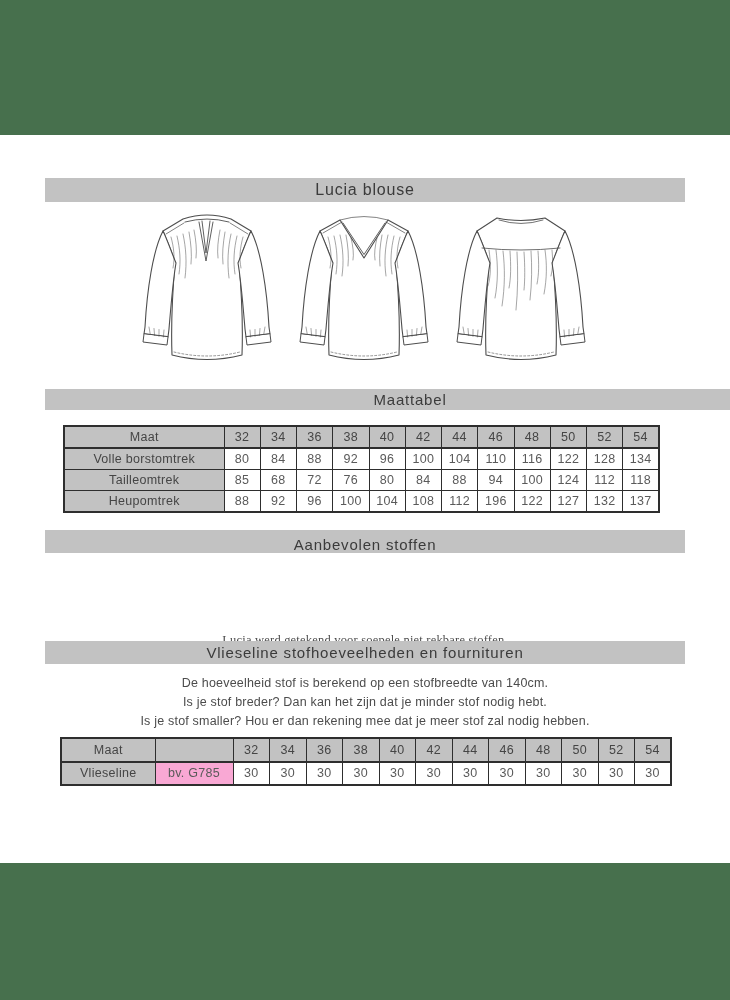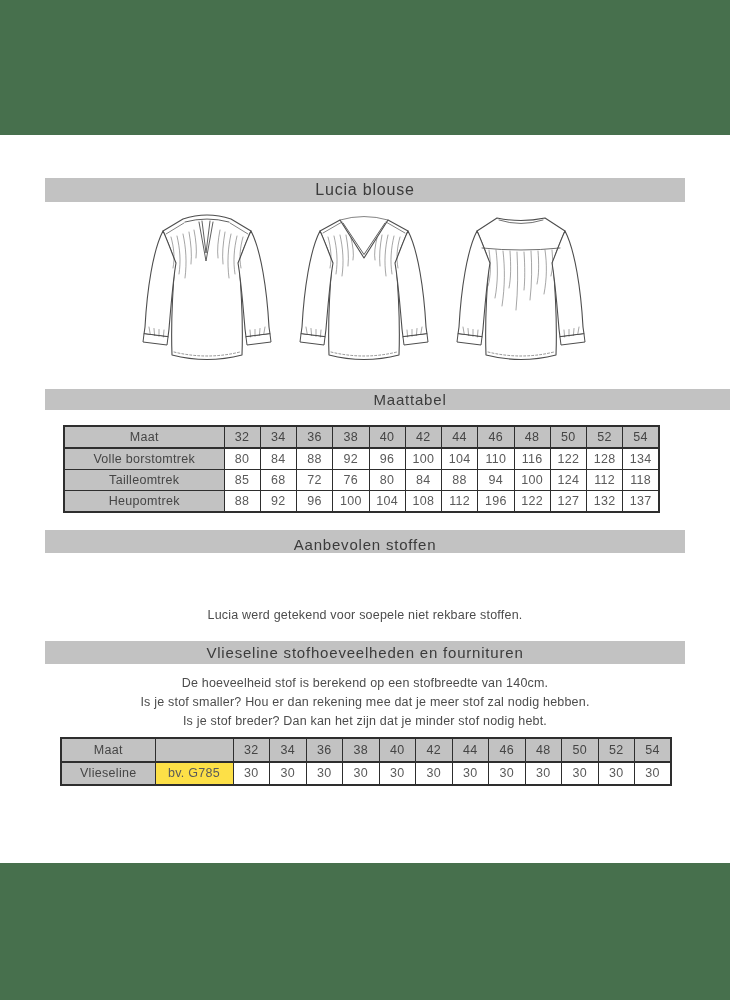--- a/index.html
+++ b/index.html
@@ -29,39 +29,39 @@
   #stoffen-bar{top:530px;height:23px;font-size:15px;align-items:flex-end;}
   #benodigd-bar{top:641px;height:23px;font-size:15px;}
 
   .drawings{
     position:absolute;left:140px;top:206px;width:448px;height:172px;
     display:flex;justify-content:space-between;
   }
   .drawings svg{display:block;}
 
   .note-block{position:absolute;left:0;width:730px;text-align:center;color:#4C4C4C;}
-  #stoffen-text{top:606px;font-size:12.5px;line-height:18px;letter-spacing:0.2px;}
+  #stoffen-text{top:631px;font-size:12.5px;line-height:18px;letter-spacing:0.2px;font-family:Liberation Serif, serif;}
   #benodigd-text{top:674px;font-size:12.5px;line-height:19px;letter-spacing:0.2px;}
 
   table{
     position:absolute;border-collapse:collapse;table-layout:fixed;
     font-size:12.5px;color:var(--num);border:2.5px solid var(--border);
   }
   #size-table{left:63px;top:425px;width:597px;}
   #fabric-table{left:60px;top:737px;width:612px;}
   td{
     border:1.6px solid var(--border);text-align:center;padding:0;
     overflow:hidden;white-space:nowrap;letter-spacing:0.3px;
   }
   #size-table td{height:20px;}
   #fabric-table td{height:21.5px;}
   td.lbl{background:var(--cellgray);color:#454545;}
   tr.head td{background:var(--cellgray);color:#454545;border-bottom-width:2.4px;}
   #fabric-table tr.head td{border-bottom-width:2.2px;}
-  td.note{background:#fde047;}
+  td.note{background:#f9a8d4;}
   tr.head td.note{background:var(--cellgray);}
 </style>
 </head>
 <body>
 
 <div class="green-band" id="band-top"></div>
 <div class="green-band" id="band-bottom"></div>
 
 <div class="section-bar" id="title-bar">
   <span>Lucia blouse</span>
@@ -201,22 +201,22 @@
 <div class="note-block" id="stoffen-text">
   <div>Lucia werd getekend voor soepele niet rekbare stoffen.</div>
 </div>
 
 <div class="section-bar" id="benodigd-bar">
   <span>Vlieseline stofhoeveelheden en fournituren</span>
 </div>
 
 <div class="note-block" id="benodigd-text">
   <div>De hoeveelheid stof is berekend op een stofbreedte van 140cm.</div>
+  <div>Is je stof breder? Dan kan het zijn dat je minder stof nodig hebt.</div>
   <div>Is je stof smaller? Hou er dan rekening mee dat je meer stof zal nodig hebben.</div>
-  <div>Is je stof breder? Dan kan het zijn dat je minder stof nodig hebt.</div>
 </div>
 
 <table id="fabric-table">
   <colgroup>
       <col style="width:94px">
       <col style="width:78px">
     </colgroup>
 <tbody>
       <tr class="head">
         <td class="lbl">Maat</td>

